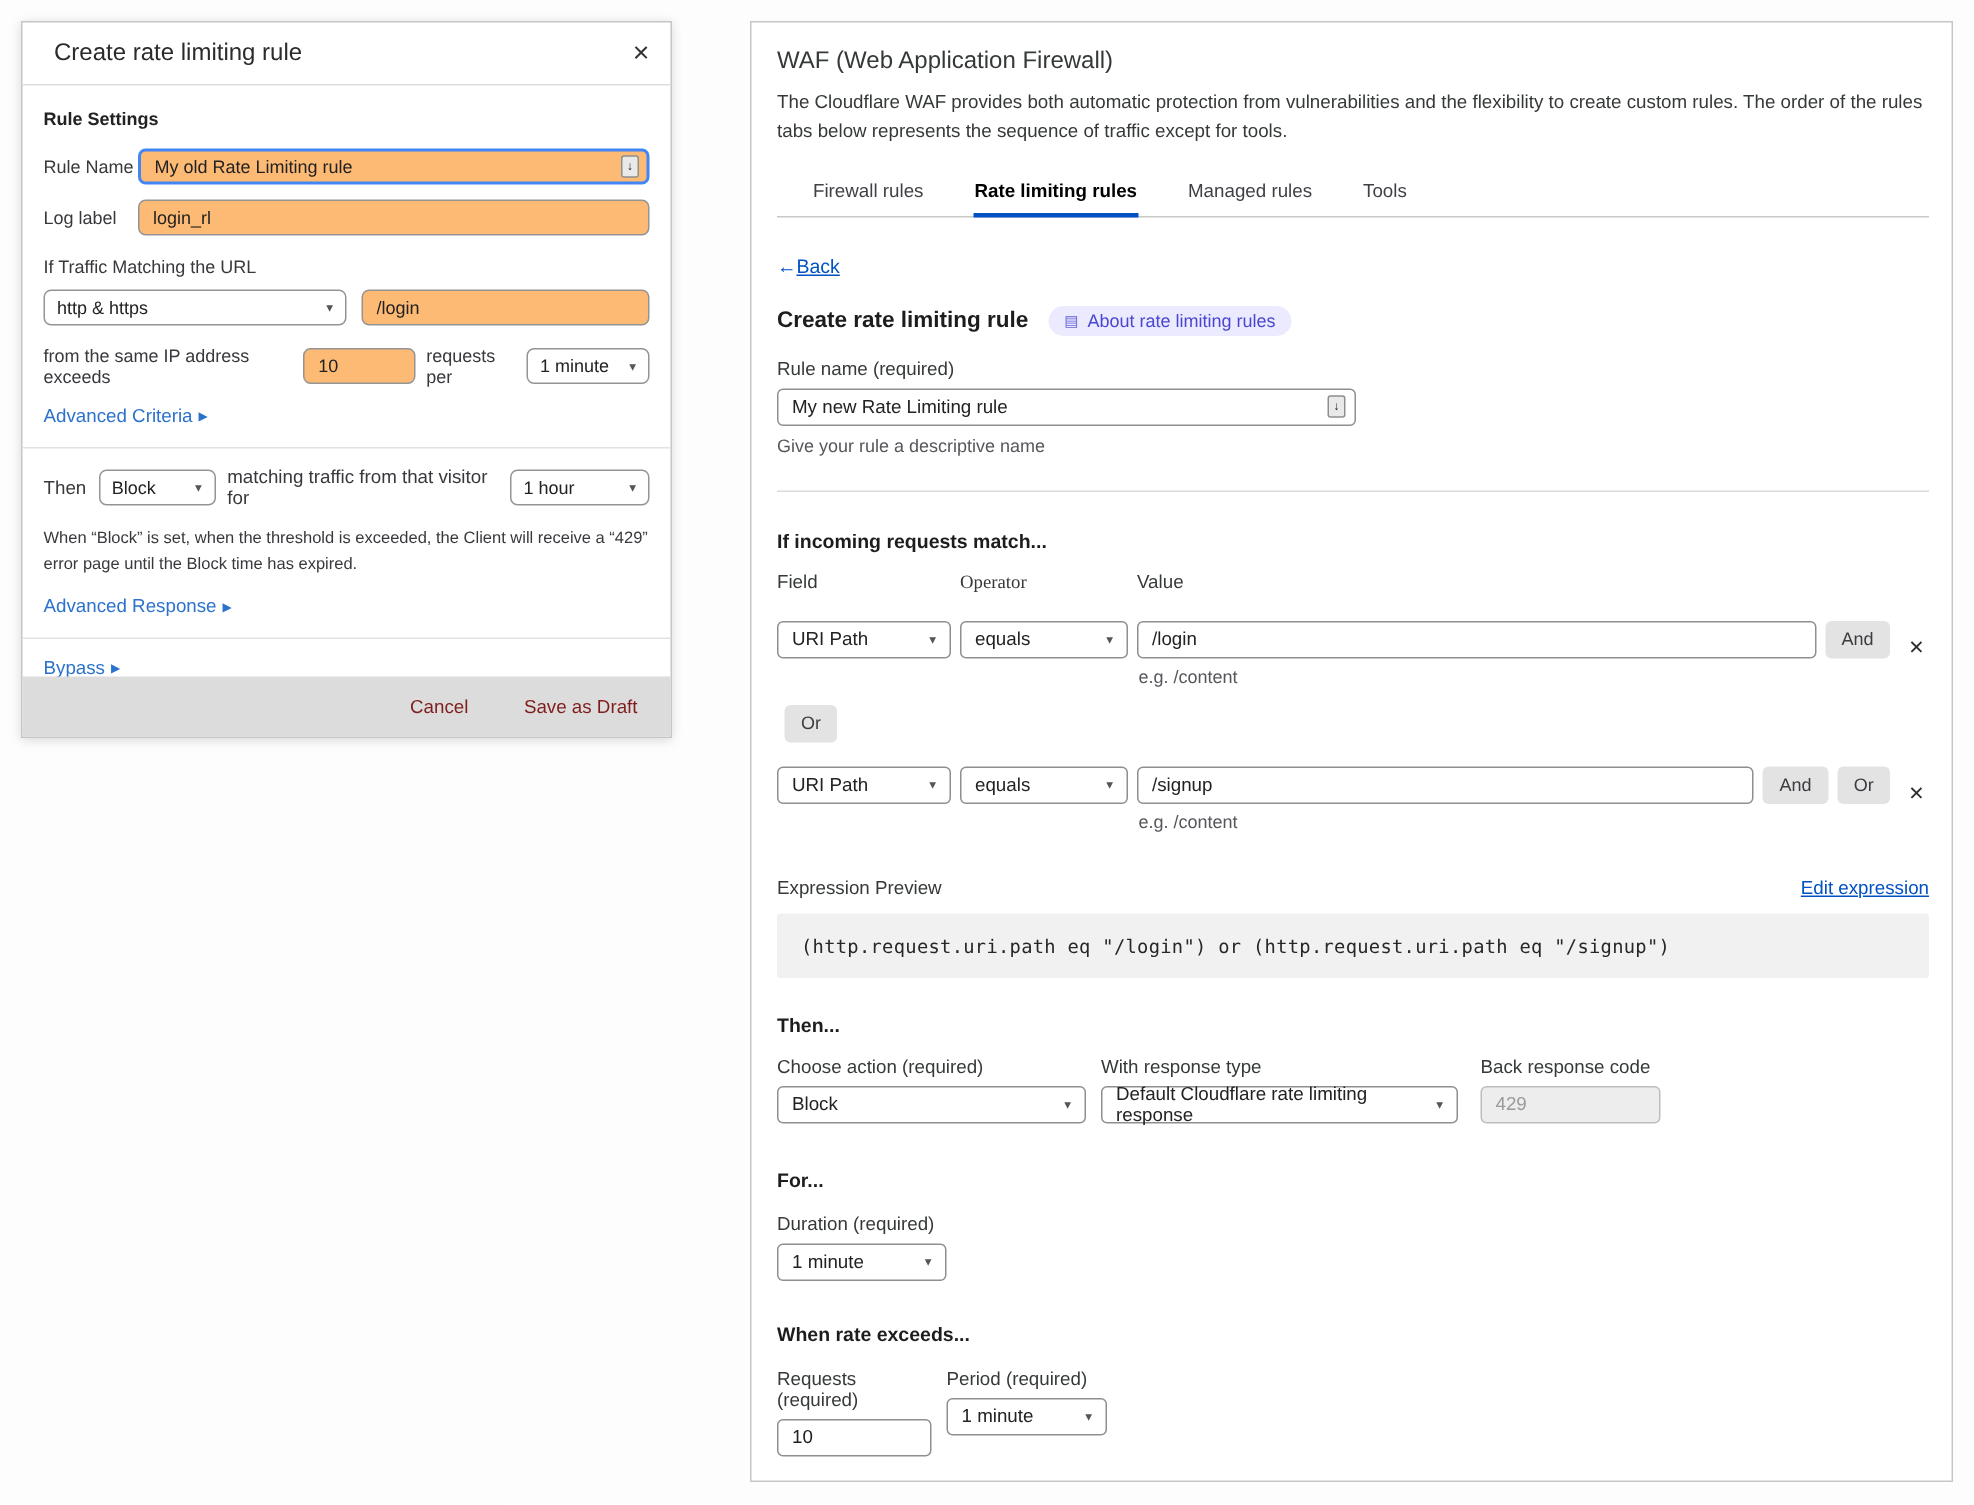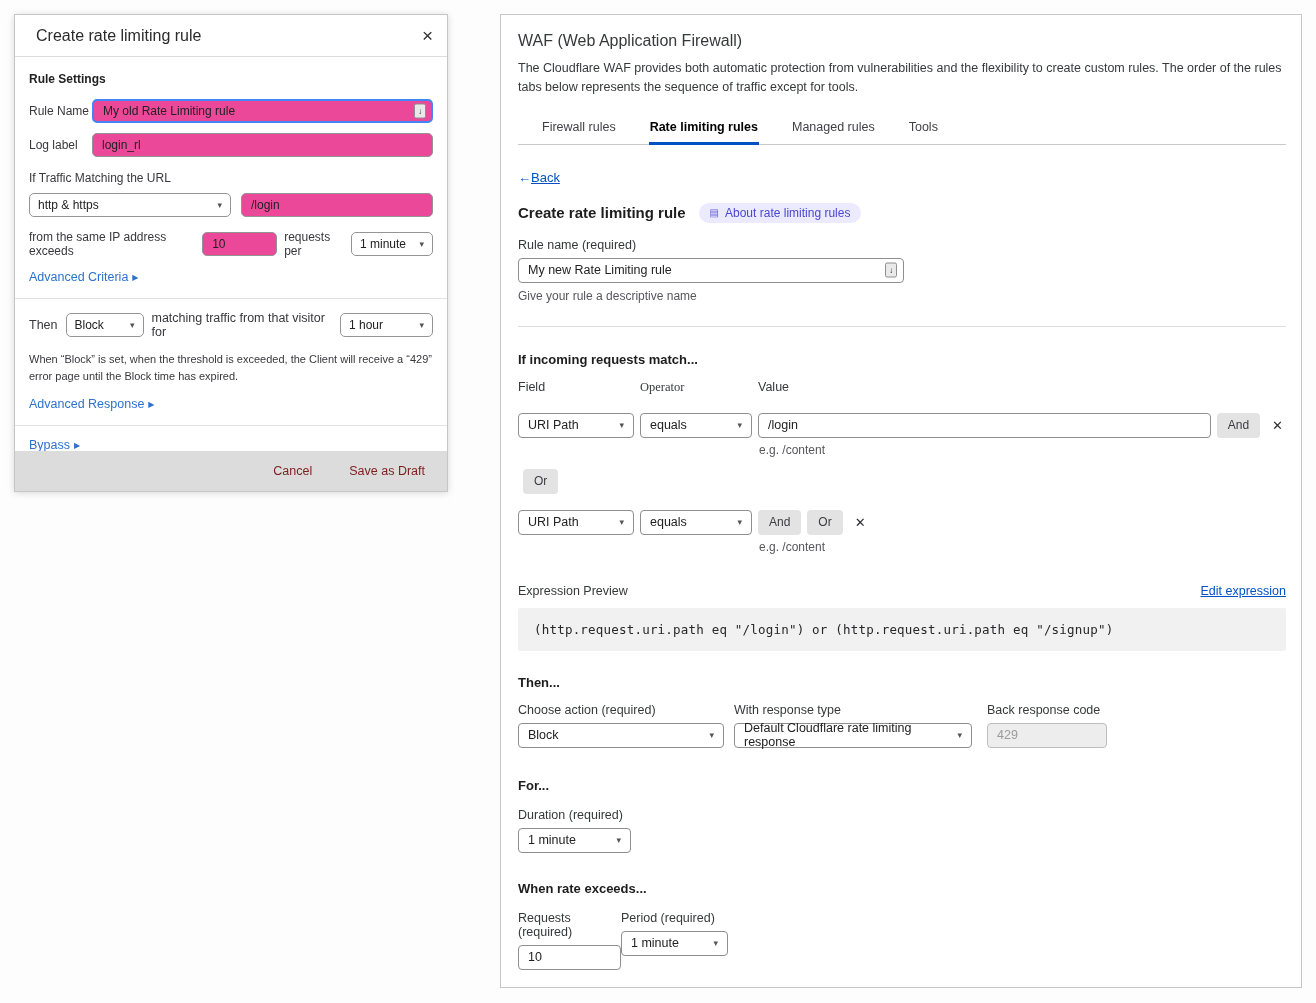--- a/index.html
+++ b/index.html
@@ -24,21 +24,21 @@
   .dialog-title { font-size:16px; color:#2b2b2b; }
   .close-btn { font-size:19px; line-height:1; color:#333; cursor:default; }
   .dialog-body { padding:15px 14px 0; font-size:12px; color:#38383d; }
   .rs-heading { font-weight:bold; font-size:12px; color:#222; margin:0 0 13px; }
   .form-row { display:flex; align-items:center; margin-bottom:10px; }
   .form-row .lbl { width:63px; flex:none; font-size:12px; }
   .input-wrap { position:relative; flex:1; }
   .text-input {
     width:100%; height:24px; border:1px solid #949494; border-radius:5px;
     font-family:"Liberation Sans", sans-serif; font-size:12px; color:#222;
-    padding:0 22px 0 9px; outline:none; background:#ec4899;
+    padding:0 22px 0 9px; outline:none; background:#fdba74;
   }
   .text-input.focused { border:2px solid #4285f4; }
   .autofill-icon {
     position:absolute; right:7px; top:50%; transform:translateY(-50%);
     width:12px; height:15px; border:1px solid #8f8f8f; border-radius:2px;
     background:#e9e9e9; color:#222; font-size:8px;
     display:flex; align-items:center; justify-content:center;
   }
   .select {
     height:24px; border:1px solid #949494; border-radius:5px; background:#fff;
@@ -91,21 +91,21 @@
   .r-input { padding:0 22px 0 9px; outline:none; }
   .r-select { display:flex; align-items:center; justify-content:space-between; padding:0 9px; }
   .rule-wrap { position:relative; width:386px; }
   .rule-wrap .r-input { width:100%; }
   .helper { font-size:12px; color:#56565c; margin-top:6px; }
   .hr-line { border:none; border-top:1px solid #dcdcdc; margin:23px 0 25px; }
   .sec-heading { font-size:13px; font-weight:bold; color:#1d1d1d; margin:0 0 13px; }
   .cond-labels { display:flex; font-size:12.5px; margin-bottom:18px; }
   .cl-field { width:122px; flex:none; }
   .cl-op { width:118px; flex:none;font-family:Liberation Serif, serif; }
-  .cond-row { display:flex; align-items:center; gap:6px; }
+  .cond-row { display:flex; align-items:flex-end; gap:6px; }
   .sel-field { width:116px; flex:none; }
   .sel-op { width:112px; flex:none; }
   .val-input { flex:1; min-width:0; }
   .gbtn {
     height:25px; background:#e3e3e3; border-radius:4px; color:#3c3c41;
     font-size:12px; padding:0 11px; display:inline-flex; align-items:center; flex:none;
   }
   .x-icon { font-size:13px; color:#2f2f33; padding:0 3px 0 6px; flex:none; }
   .cond-helper { font-size:12px; color:#56565c; margin:5px 0 0 241px; }
   .or-standalone { margin:12px 0 16px 5px; }
@@ -116,21 +116,21 @@
     font-family:"DejaVu Sans Mono", monospace; font-size:12.5px; color:#27272a;
     letter-spacing:.2px;
   }
   .then-cols { display:flex; gap:10px; }
   .tc1 { width:206px; flex:none; }
   .tc2 { width:238px; flex:none; }
   .tc3 { width:120px; flex:none; margin-left:5px; }
   .tc1 .fld-label, .tc2 .fld-label, .tc3 .fld-label { margin-top:0; }
   .disabled-input { background:#ededed; border-color:#bdbdbd; color:#9b9b9e; }
   .w113 { width:113px; }
-  .rate-cols { display:flex; }
+  .rate-cols { display:flex; gap:10px; }
   .rq { width:103px; flex:none; }
   .pd { width:107px; flex:none; }
   .mt24 { margin-top:24px; } .mt28 { margin-top:28px; } .mt30 { margin-top:30px; }
 </style>
 </head>
 <body>
 
 <div class="dialog">
   <div class="dialog-header">
     <span class="dialog-title">Create rate limiting rule</span>
@@ -281,20 +281,21 @@
   
   <div class="cond-row">
     <span class="r-select sel-field">
       <span>URI Path</span>
       <span class="caret">▾</span>
     </span>
     <span class="r-select sel-op">
       <span>equals</span>
       <span class="caret">▾</span>
     </span>
+    <input class="r-input val-input" value="/signup" style="">
     <span class="gbtn">And</span>
     <span class="gbtn">Or</span>
     <span class="x-icon">✕</span>
   </div>
   <div class="cond-helper">e.g. /content</div>
 
   <div class="expr-head">
     <span>Expression Preview</span>
     <span class="cf-link u">Edit expression</span>
   </div>

